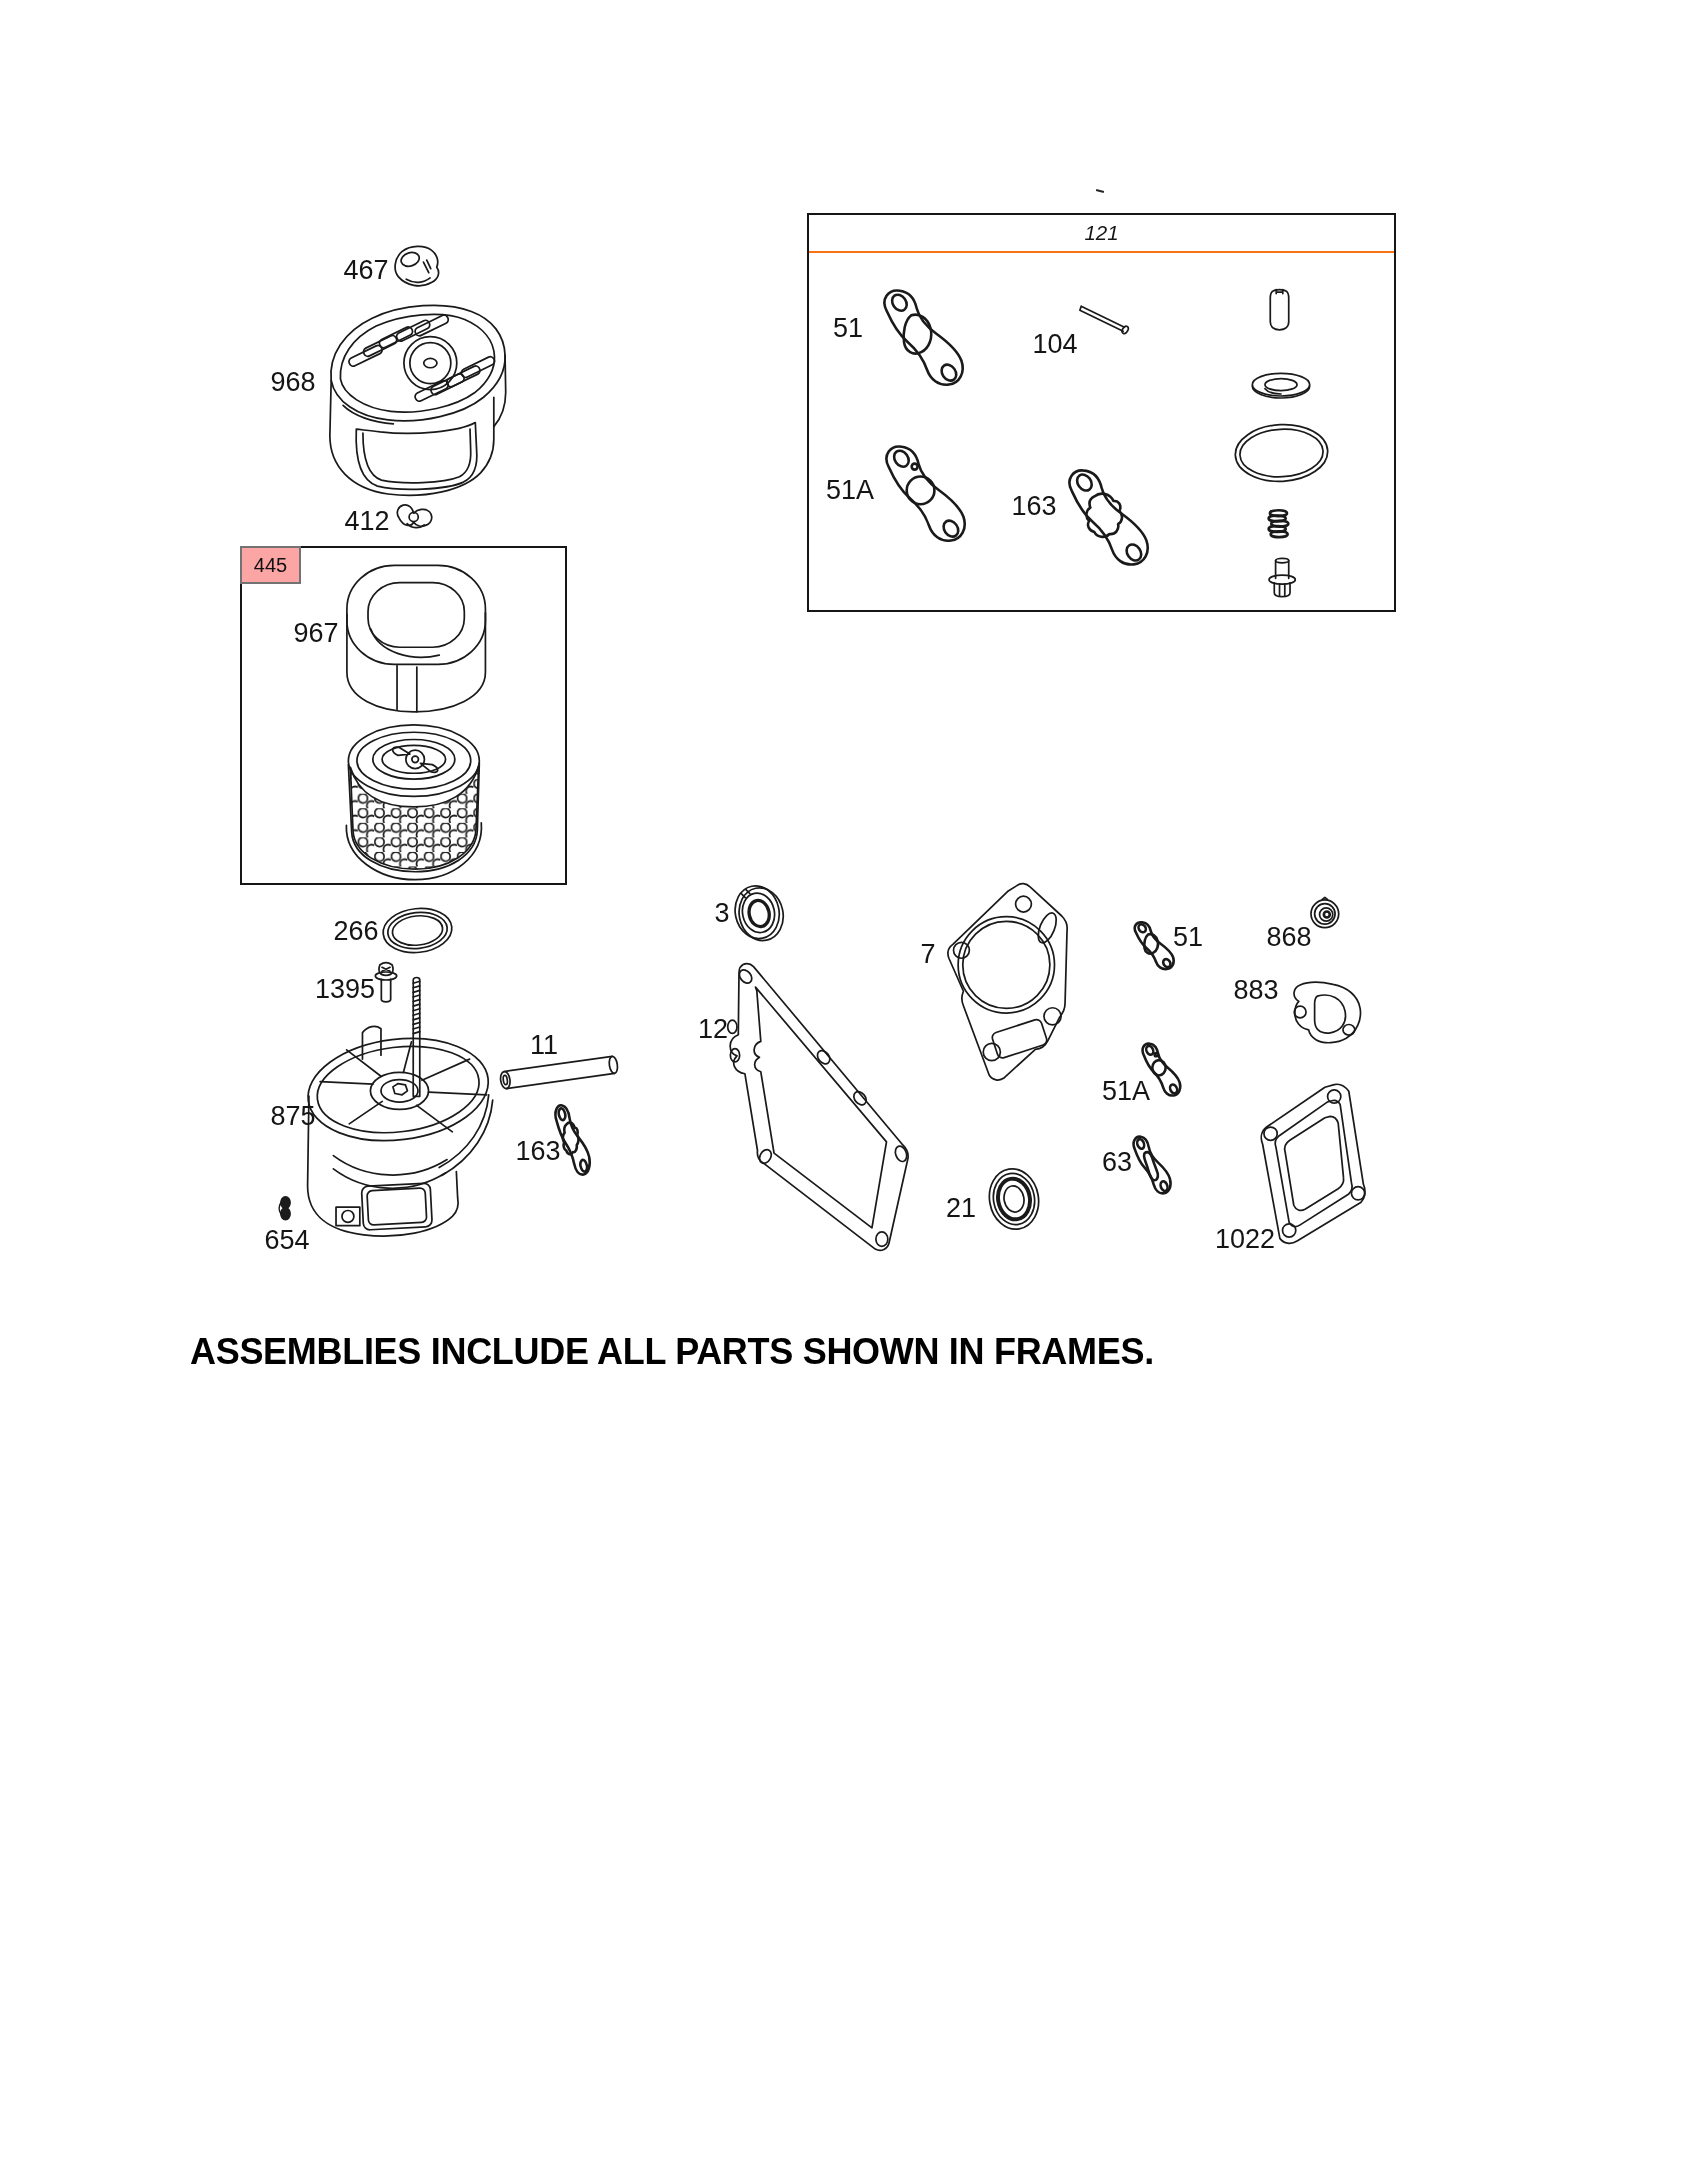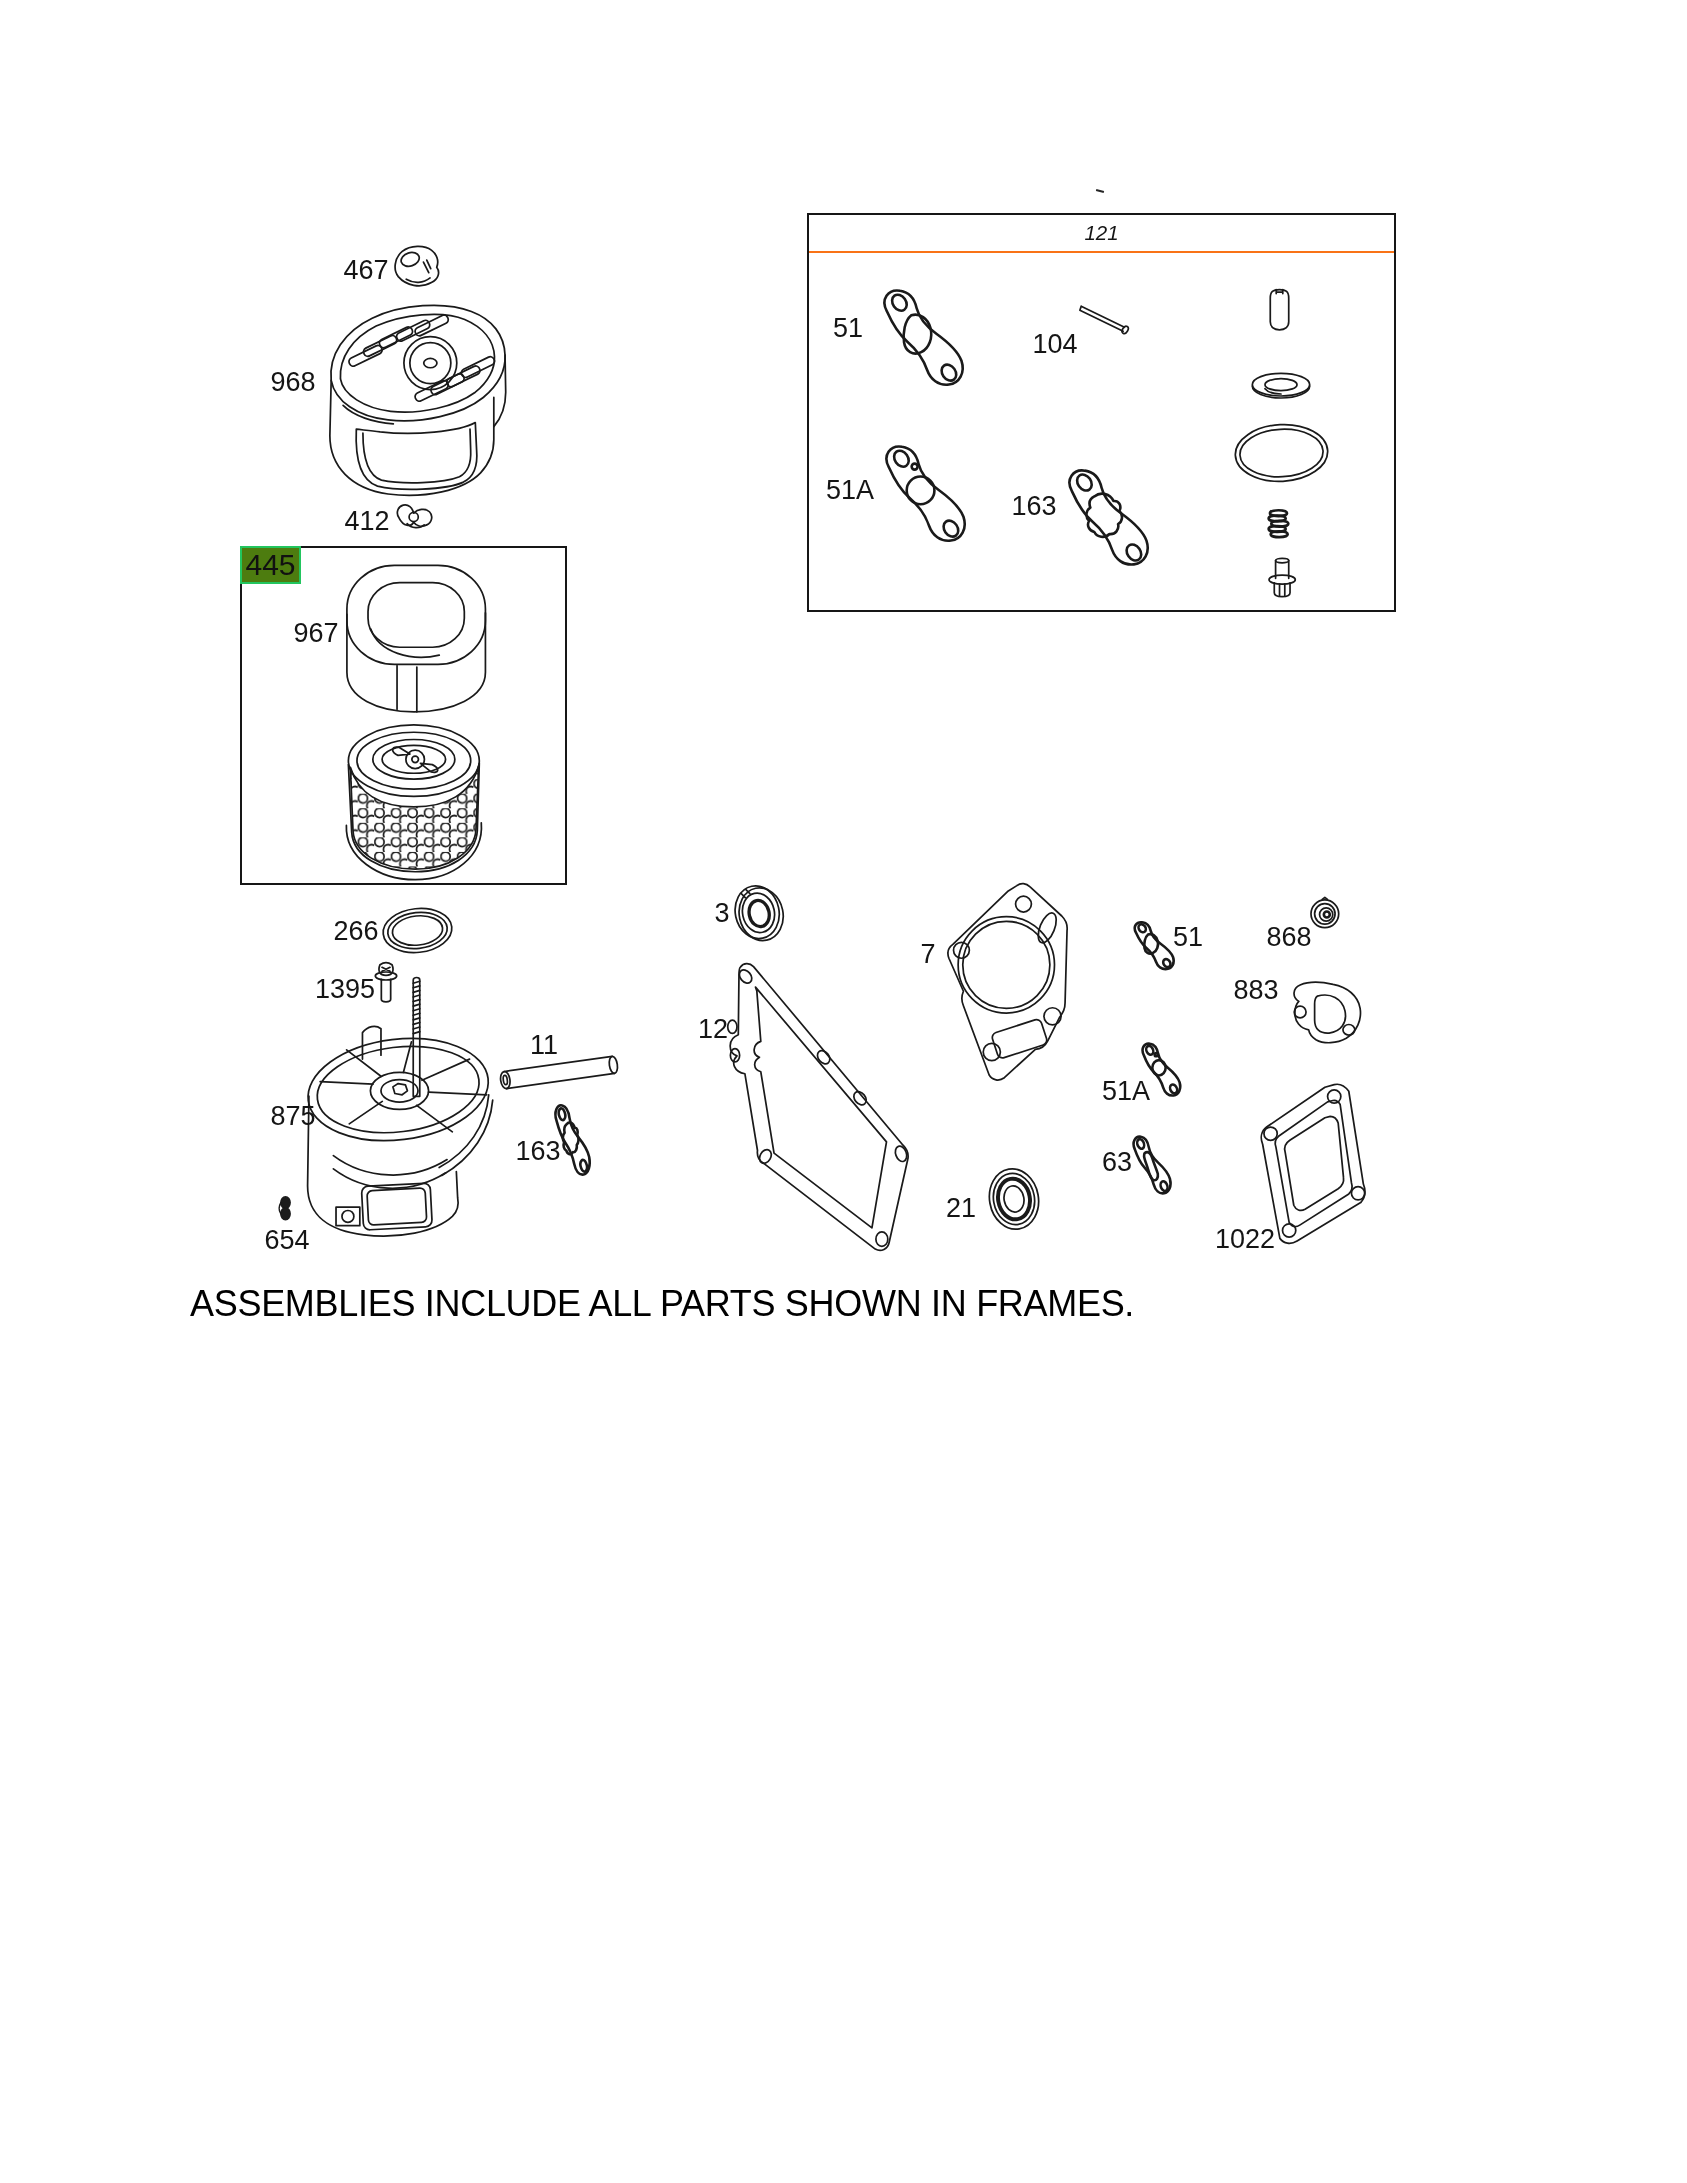--- a/index.html
+++ b/index.html
@@ -5,23 +5,23 @@
   html,body{margin:0;padding:0;background:#e8e8e8;}
   .page{position:relative;width:1687px;height:2183px;background:#ffffff;overflow:hidden;
         font-family:"Liberation Sans",sans-serif;color:#111;}
   svg.d{position:absolute;overflow:visible;}
   svg.d *{fill:none;stroke:#1a1a1a;stroke-width:2.6;stroke-linecap:round;stroke-linejoin:round;}
   .co{position:absolute;transform:translate(-50%,-50%);font-size:27px;white-space:nowrap;color:#151515;}
   .frame{position:absolute;border:2px solid #161616;box-sizing:border-box;background:transparent;}
   .fhead{position:relative;width:100%;border-bottom:2px solid #f97316;box-sizing:border-box;
          display:flex;align-items:center;justify-content:center;font-style:italic;}
   .fhead span{font-size:20.5px;color:#151515;}
-  .ftag{position:absolute;left:-2px;top:-2px;width:57px;height:34px;border:2px solid #22c55e;
-        background:#4d7c0f;display:flex;align-items:center;justify-content:center;font-size:30px;}
-  .footer{position:absolute;font-weight:normal;font-size:36px;letter-spacing:-0.3px;color:#000;}
+  .ftag{position:absolute;left:-2px;top:-2px;width:57px;height:34px;border:2px solid #737373;
+        background:#fca5a5;display:flex;align-items:center;justify-content:center;font-size:20px;}
+  .footer{position:absolute;font-weight:bold;font-size:36px;letter-spacing:-0.3px;color:#000;margin-top:48px;}
   .speck{position:absolute;background:#262626;}
 </style>
 </head>
 <body>
 
 <div class="page">
 
   <svg width="0" height="0" style="position:absolute" aria-hidden="true">
     <defs>
       <g id="cg-out">

